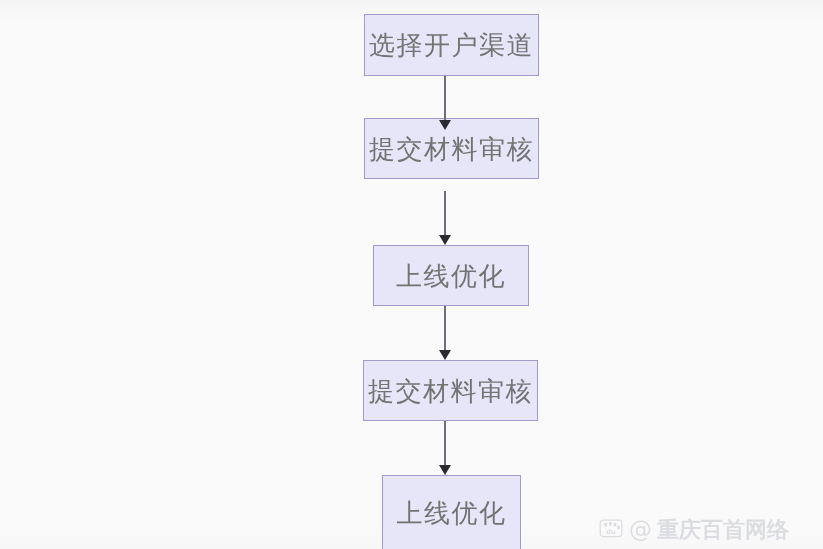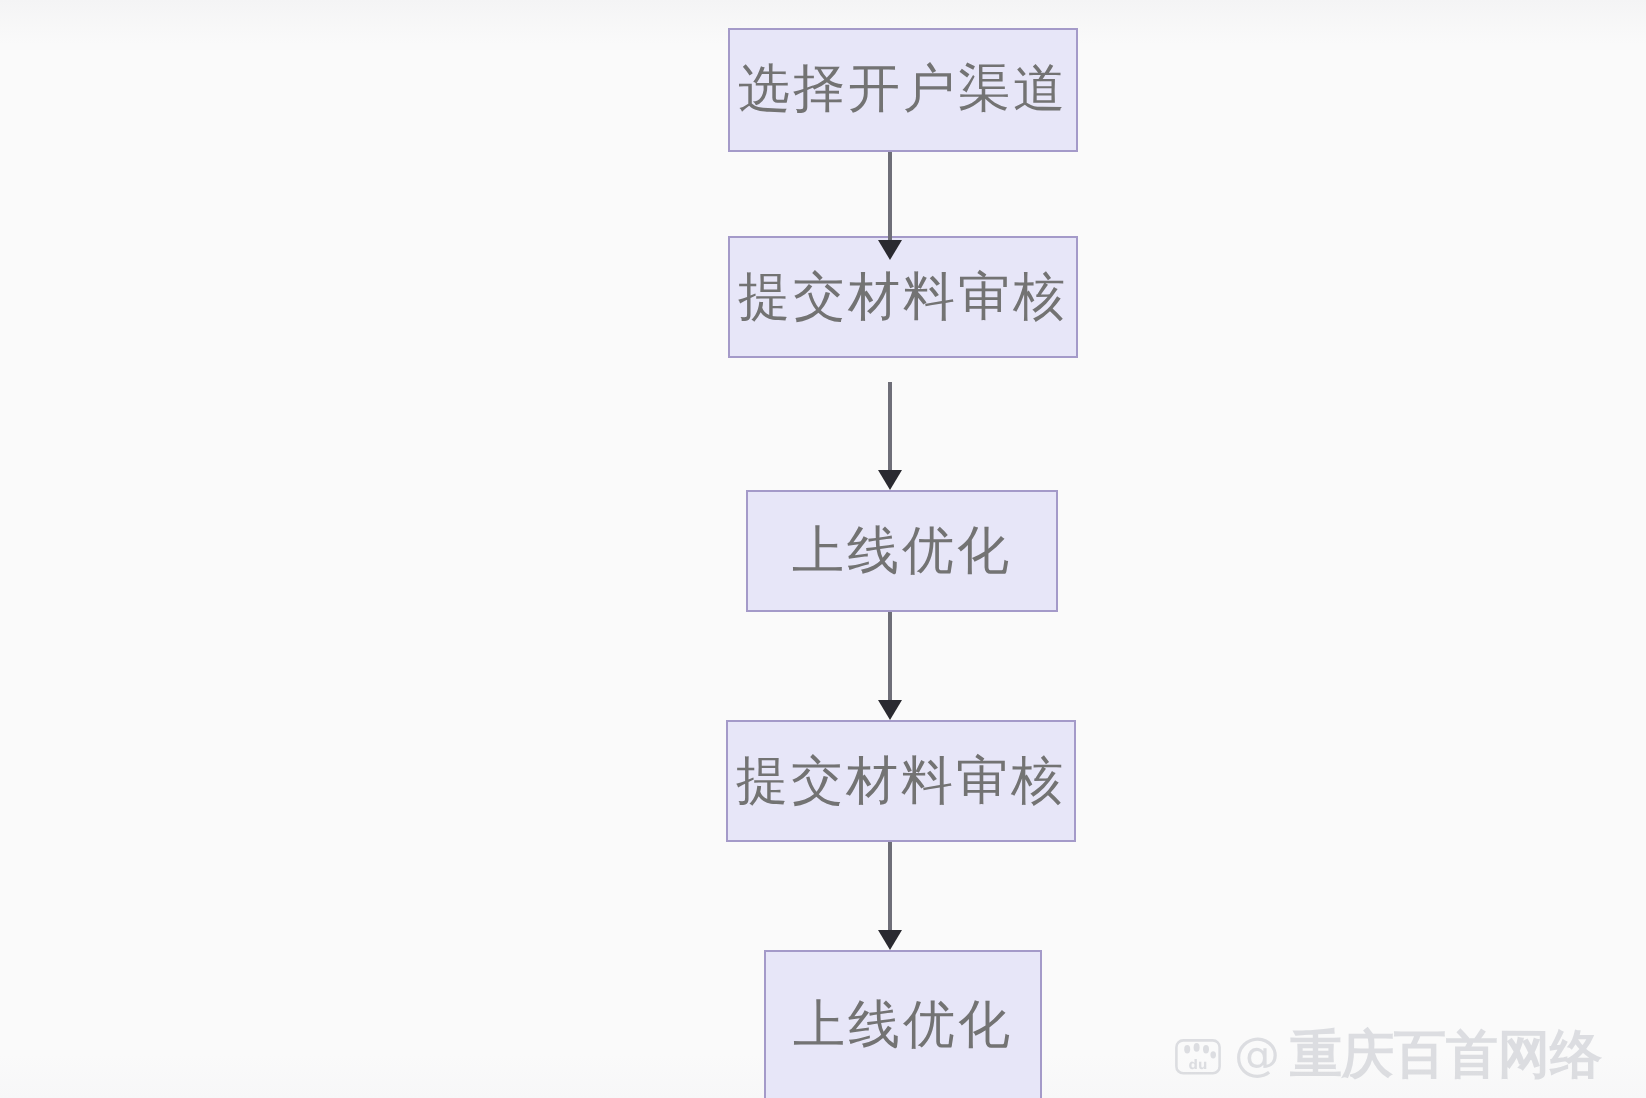--- a/index.html
+++ b/index.html
@@ -63,31 +63,31 @@
     width: 0;
     height: 0;
     border-left: 6px solid transparent;
     border-right: 6px solid transparent;
     border-top: 10px solid #2a2a30;
   }
 
   
   #watermark {
     position: absolute;
-    right: 22px;
+    right: 34px;
     bottom: 8px;
     display: flex;
-    align-items: center;
+    align-items: flex-end;
     gap: 5px;
     opacity: 0.45;
     user-select: none;
   }
   #watermark .wm-text {
     font-family: "DejaVu Sans", "Liberation Sans", sans-serif;
-    font-size: 26px;
+    font-size: 22px;
     font-weight: bold;
     color: #b9bcc4;
     letter-spacing: 0px;
     line-height: 1;
   }
   #watermark .wm-at {
     font-family: "DejaVu Sans", "Liberation Sans", sans-serif;
     font-size: 23px;
     color: #b9bcc4;
     line-height: 1;

